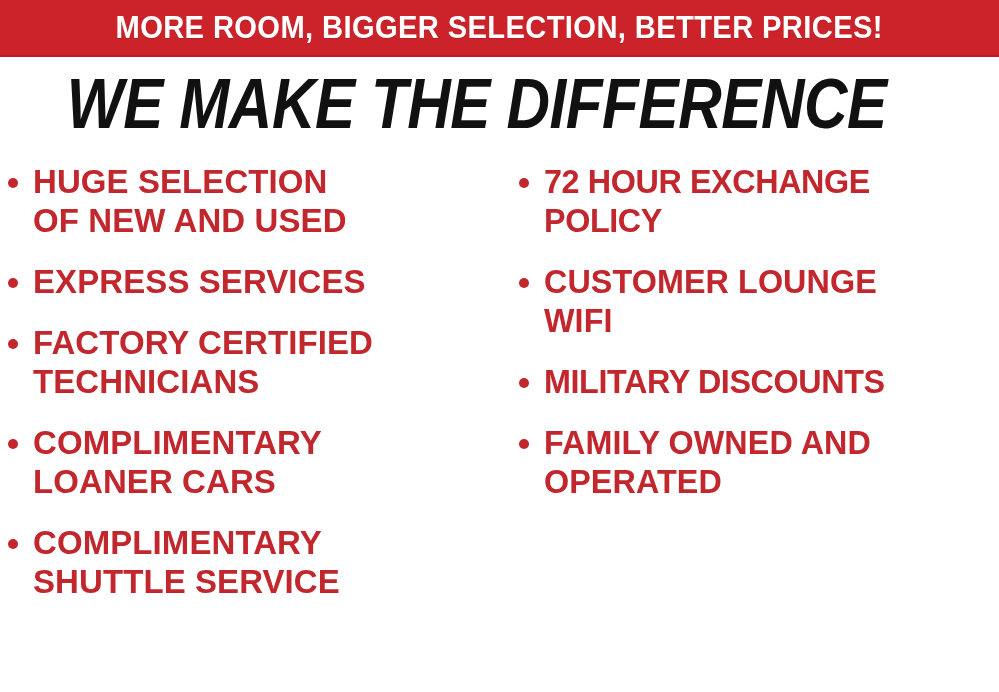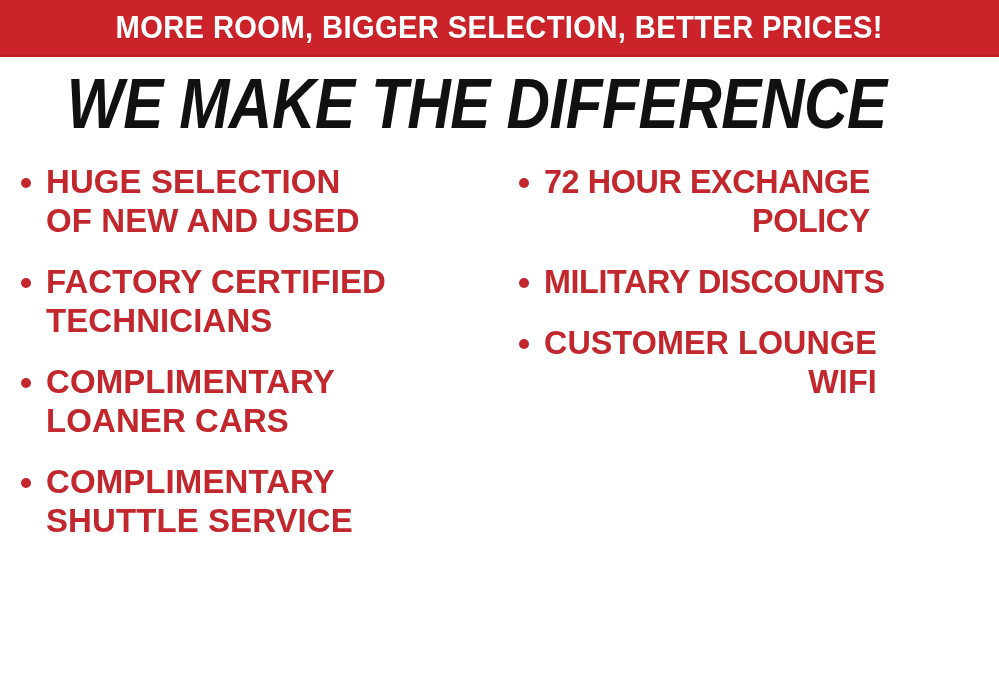--- a/index.html
+++ b/index.html
@@ -80,28 +80,27 @@
     width: 999px;
     height: 540px;
     display: flex;
     align-items: flex-start;
   }
   .column {
     box-sizing: border-box;
   }
   .column-left {
     width: 505px;
-    padding-left: 21px;
+    padding-left: 8px;
     padding-top: 10px;
   }
   .column-right {
     width: 494px;
     padding-left: 14px;
     padding-top: 10px;
-    text-align: right;
   }
 
   .bullet-item {
     display: flex;
     align-items: flex-start;
     margin-bottom: 22px;
   }
   .bullet-dot {
     flex: 0 0 auto;
     width: 10px;
@@ -145,20 +144,24 @@
   <div class="columns">
 
     <div class="column column-left">
 
       <div class="bullet-item">
         <span class="bullet-dot"></span>
         <span class="bullet-label">HUGE SELECTION
 OF NEW AND USED</span>
       </div>
 
+      <div class="bullet-item">
+        <span class="bullet-dot"></span>
+        <span class="bullet-label">EXPRESS SERVICES</span>
+      </div>
 
       <div class="bullet-item">
         <span class="bullet-dot"></span>
         <span class="bullet-label">FACTORY CERTIFIED
 TECHNICIANS</span>
       </div>
 
       <div class="bullet-item">
         <span class="bullet-dot"></span>
         <span class="bullet-label">COMPLIMENTARY
@@ -175,30 +178,35 @@
 
     <div class="column column-right">
 
       <div class="bullet-item tight">
         <span class="bullet-dot"></span>
         <span class="bullet-label">72 HOUR EXCHANGE
 POLICY</span>
       </div>
 
 
-      <div class="bullet-item tight">
-        <span class="bullet-dot"></span>
-        <span class="bullet-label">MILITARY DISCOUNTS</span>
-      </div>
-
       <div class="bullet-item">
         <span class="bullet-dot"></span>
         <span class="bullet-label">CUSTOMER LOUNGE
 WIFI</span>
       </div>
 
+      <div class="bullet-item tight">
+        <span class="bullet-dot"></span>
+        <span class="bullet-label">MILITARY DISCOUNTS</span>
+      </div>
+
+      <div class="bullet-item">
+        <span class="bullet-dot"></span>
+        <span class="bullet-label">FAMILY OWNED AND
+OPERATED</span>
+      </div>
 
 
     </div>
 
   </div>
 
 </div>
 
 </body></html>

